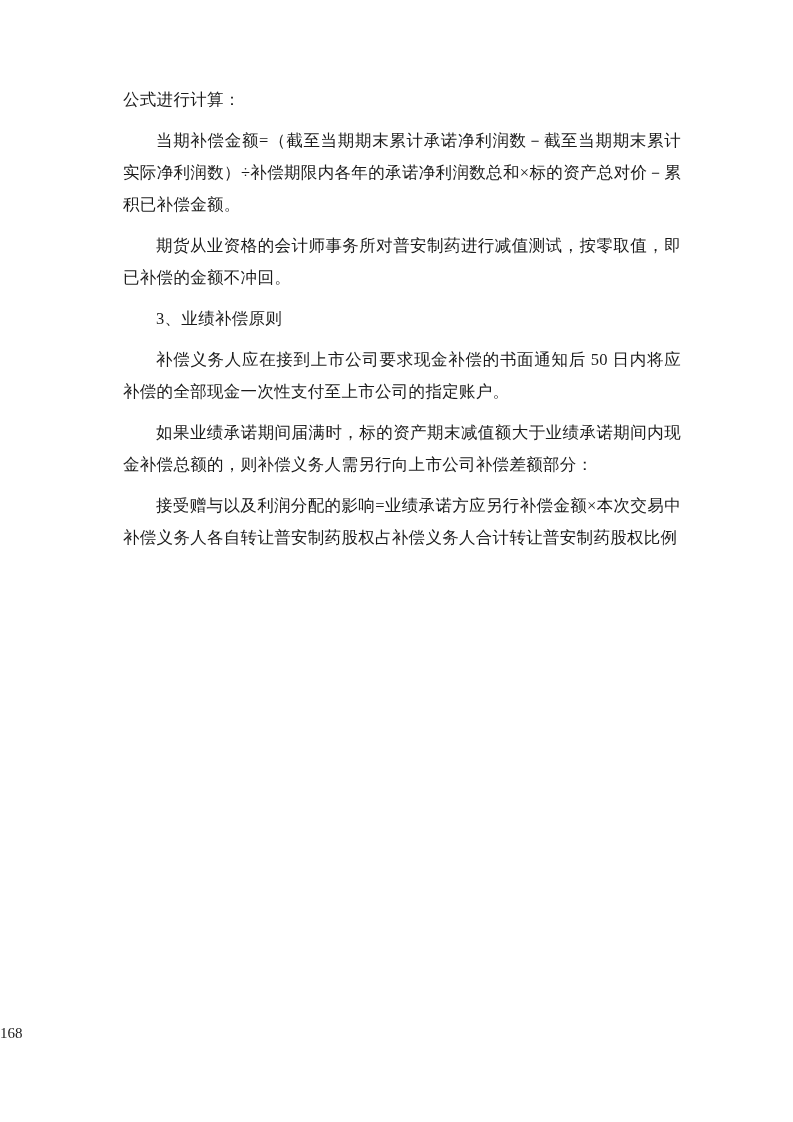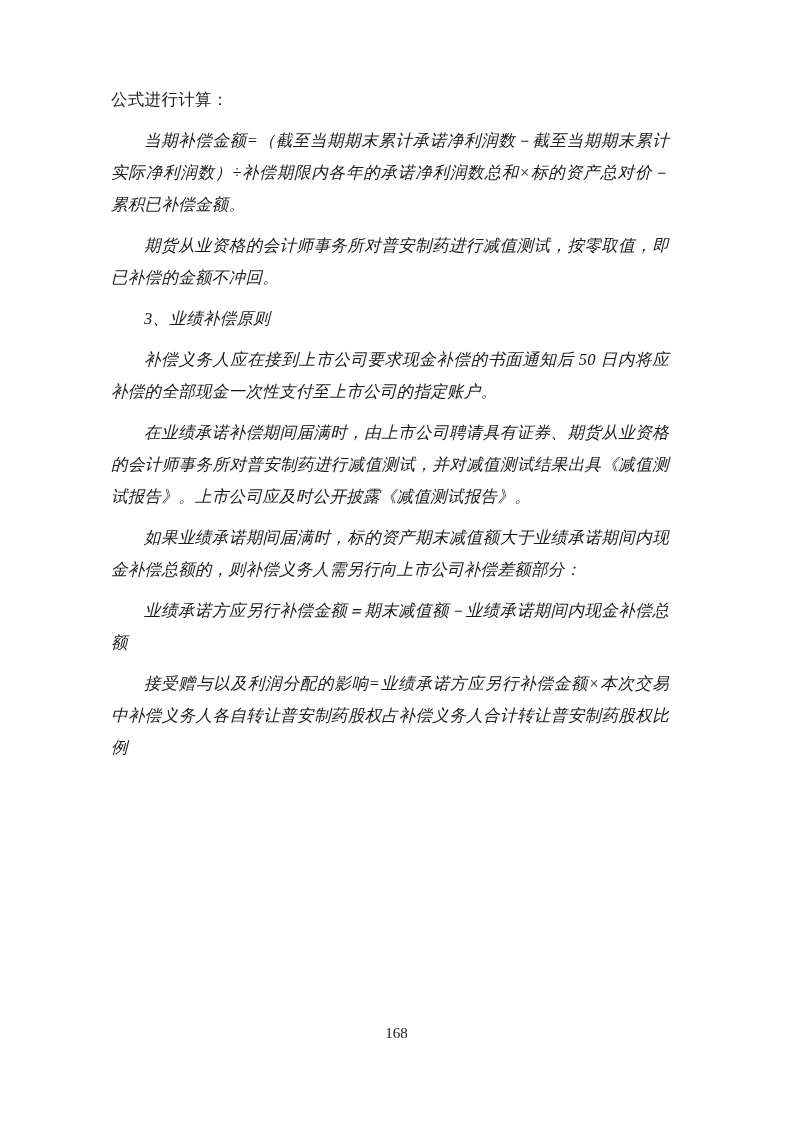--- a/index.html
+++ b/index.html
@@ -11,61 +11,58 @@
     position: relative;
     width: 793px;
     height: 1122px;
     background: #ffffff;
     overflow: hidden;
     font-family: "Liberation Serif", "DejaVu Serif", serif;
     color: #1a1a1a;
   }
   .content {
     position: absolute;
-    left: 111px;
+    left: 123px;
     top: 84px;
     width: 558px;
   }
   .content p {
     margin: 0;
     font-size: 16.5px;
     line-height: 32px;
     text-align: justify;
     letter-spacing: 0.3px;
     color: #1a1a1a;
   }
   .content p + p {
     margin-top: 9px;
-    font-style: italic;
   }
   .content p.indent {
     text-indent: 2em;
   }
   .footer {
     position: absolute;
     left: 0;
     top: 1022px;
     width: 100%;
-    text-align: center;
+    text-align: left;
     font-size: 15px;
     line-height: 22px;
     color: #1a1a1a;
   }
 </style>
 </head>
 <body>
 
 <div class="page">
   <main class="content" id="doc-body">
       <p>公式进行计算：</p>
       <p class="indent">当期补偿金额=（截至当期期末累计承诺净利润数－截至当期期末累计实际净利润数）÷补偿期限内各年的承诺净利润数总和×标的资产总对价－累积已补偿金额。</p>
       <p class="indent">期货从业资格的会计师事务所对普安制药进行减值测试，按零取值，即已补偿的金额不冲回。</p>
       <p class="indent">3、业绩补偿原则</p>
       <p class="indent">补偿义务人应在接到上市公司要求现金补偿的书面通知后 50 日内将应补偿的全部现金一次性支付至上市公司的指定账户。</p>
-      <p class="indent">在业绩承诺补偿期间届满时，由上市公司聘请具有证券、期货从业资格的会计师事务所对普安制药进行减值测试，并对减值测试结果出具《减值测试报告》。上市公司应及时公开披露《减值测试报告》。</p>
       <p class="indent">如果业绩承诺期间届满时，标的资产期末减值额大于业绩承诺期间内现金补偿总额的，则补偿义务人需另行向上市公司补偿差额部分：</p>
-      <p class="indent">业绩承诺方应另行补偿金额＝期末减值额－业绩承诺期间内现金补偿总额</p>
       <p class="indent">接受赠与以及利润分配的影响=业绩承诺方应另行补偿金额×本次交易中补偿义务人各自转让普安制药股权占补偿义务人合计转让普安制药股权比例</p>
     </main>
   <footer class="footer">
     <span>168</span>
   </footer>
 </div>
 
 </body></html>

